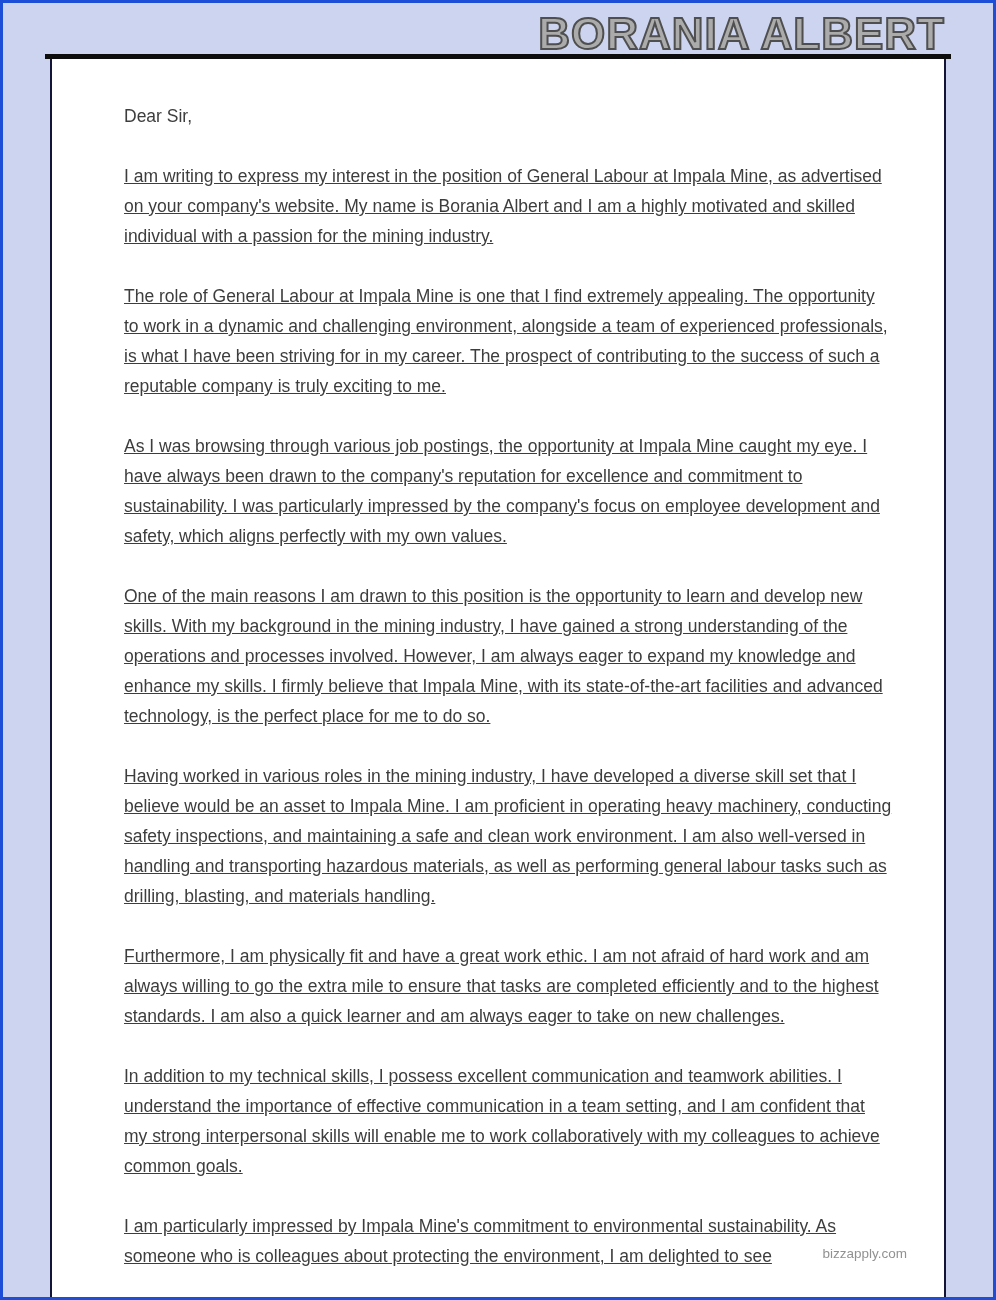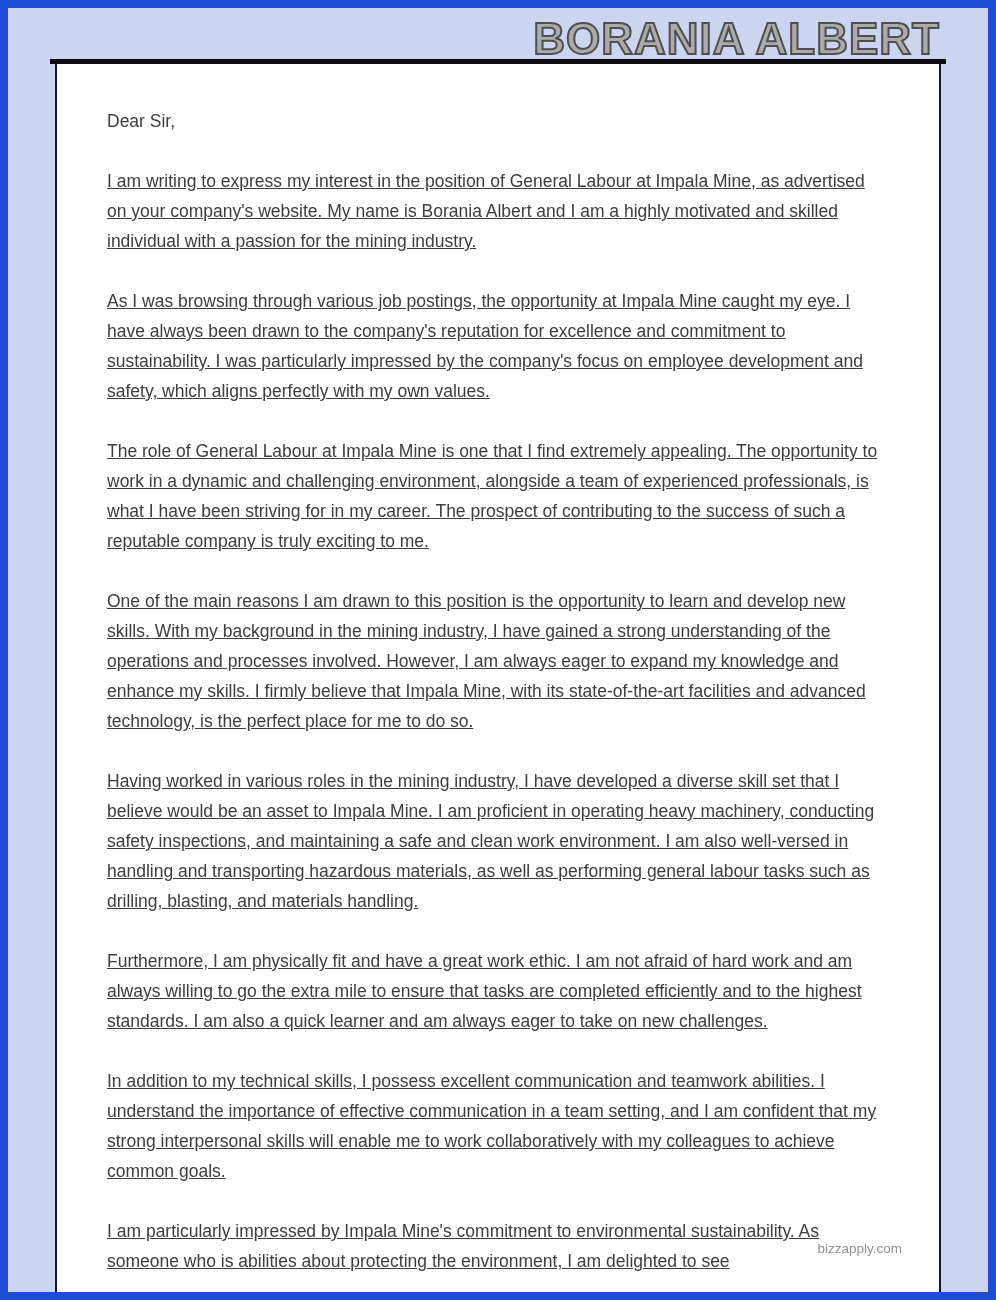--- a/index.html
+++ b/index.html
@@ -7,21 +7,21 @@
     padding: 0;
     background: #ffffff;
     font-family: "Liberation Sans", sans-serif;
   }
   .page {
     position: relative;
     width: 996px;
     height: 1300px;
     box-sizing: border-box;
     background: #ccd4f0;
-    border: 8px solid #1d4ed8;
+    border: 3px solid #1d4ed8;
     overflow: hidden;
   }
   .header-name {
     position: absolute;
     top: 6px;
     right: 48px;
     font-size: 44px;
     font-weight: 700;
     letter-spacing: 1px;
     color: #ababab;
@@ -39,21 +39,21 @@
   .paper {
     position: absolute;
     top: 56px;
     left: 47px;
     right: 47px;
     bottom: 0;
     background: #ffffff;
     border-left: 2px solid #141436;
     border-right: 2px solid #141436;
     box-sizing: border-box;
-    padding: 42px 52px 0 50px;
+    padding: 42px 52px 0 72px;
     overflow: hidden;
   }
   .letter {
     font-size: 17.5px;
     line-height: 30px;
     color: #3d3d3d;
   }
   .salutation {
     margin: 0 0 30px 0;
   }
@@ -78,26 +78,26 @@
 
   <div class="header-name">BORANIA ALBERT</div>
 
   <div class="header-divider"></div>
 
   <div class="paper">
     <div class="letter">
       <p class="salutation">Dear Sir,</p>
       <div>
           <p class="para">I am writing to express my interest in the position of General Labour at Impala Mine, as advertised on your company's website. My name is Borania Albert and I am a highly motivated and skilled individual with a passion for the mining industry.</p>
+          <p class="para">The role of General Labour at Impala Mine is one that I find extremely appealing. The opportunity to work in a dynamic and challenging environment, alongside a team of experienced professionals, is what I have been striving for in my career. The prospect of contributing to the success of such a reputable company is truly exciting to me.</p>
           <p class="para">As I was browsing through various job postings, the opportunity at Impala Mine caught my eye. I have always been drawn to the company's reputation for excellence and commitment to sustainability. I was particularly impressed by the company's focus on employee development and safety, which aligns perfectly with my own values.</p>
-          <p class="para">The role of General Labour at Impala Mine is one that I find extremely appealing. The opportunity to work in a dynamic and challenging environment, alongside a team of experienced professionals, is what I have been striving for in my career. The prospect of contributing to the success of such a reputable company is truly exciting to me.</p>
           <p class="para">One of the main reasons I am drawn to this position is the opportunity to learn and develop new skills. With my background in the mining industry, I have gained a strong understanding of the operations and processes involved. However, I am always eager to expand my knowledge and enhance my skills. I firmly believe that Impala Mine, with its state-of-the-art facilities and advanced technology, is the perfect place for me to do so.</p>
           <p class="para">Having worked in various roles in the mining industry, I have developed a diverse skill set that I believe would be an asset to Impala Mine. I am proficient in operating heavy machinery, conducting safety inspections, and maintaining a safe and clean work environment. I am also well-versed in handling and transporting hazardous materials, as well as performing general labour tasks such as drilling, blasting, and materials handling.</p>
           <p class="para">Furthermore, I am physically fit and have a great work ethic. I am not afraid of hard work and am always willing to go the extra mile to ensure that tasks are completed efficiently and to the highest standards. I am also a quick learner and am always eager to take on new challenges.</p>
           <p class="para">In addition to my technical skills, I possess excellent communication and teamwork abilities. I understand the importance of effective communication in a team setting, and I am confident that my strong interpersonal skills will enable me to work collaboratively with my colleagues to achieve common goals.</p>
-          <p class="para">I am particularly impressed by Impala Mine's commitment to environmental sustainability. As someone who is abilities about protecting the environment, I am delighted to see</p>
+          <p class="para">I am particularly impressed by Impala Mine's commitment to environmental sustainability. As someone who is colleagues about protecting the environment, I am delighted to see</p>
         </div>
     </div>
   </div>
 
   <div class="watermark">bizzapply.com</div>
 
 </div>
 
 </body></html>

